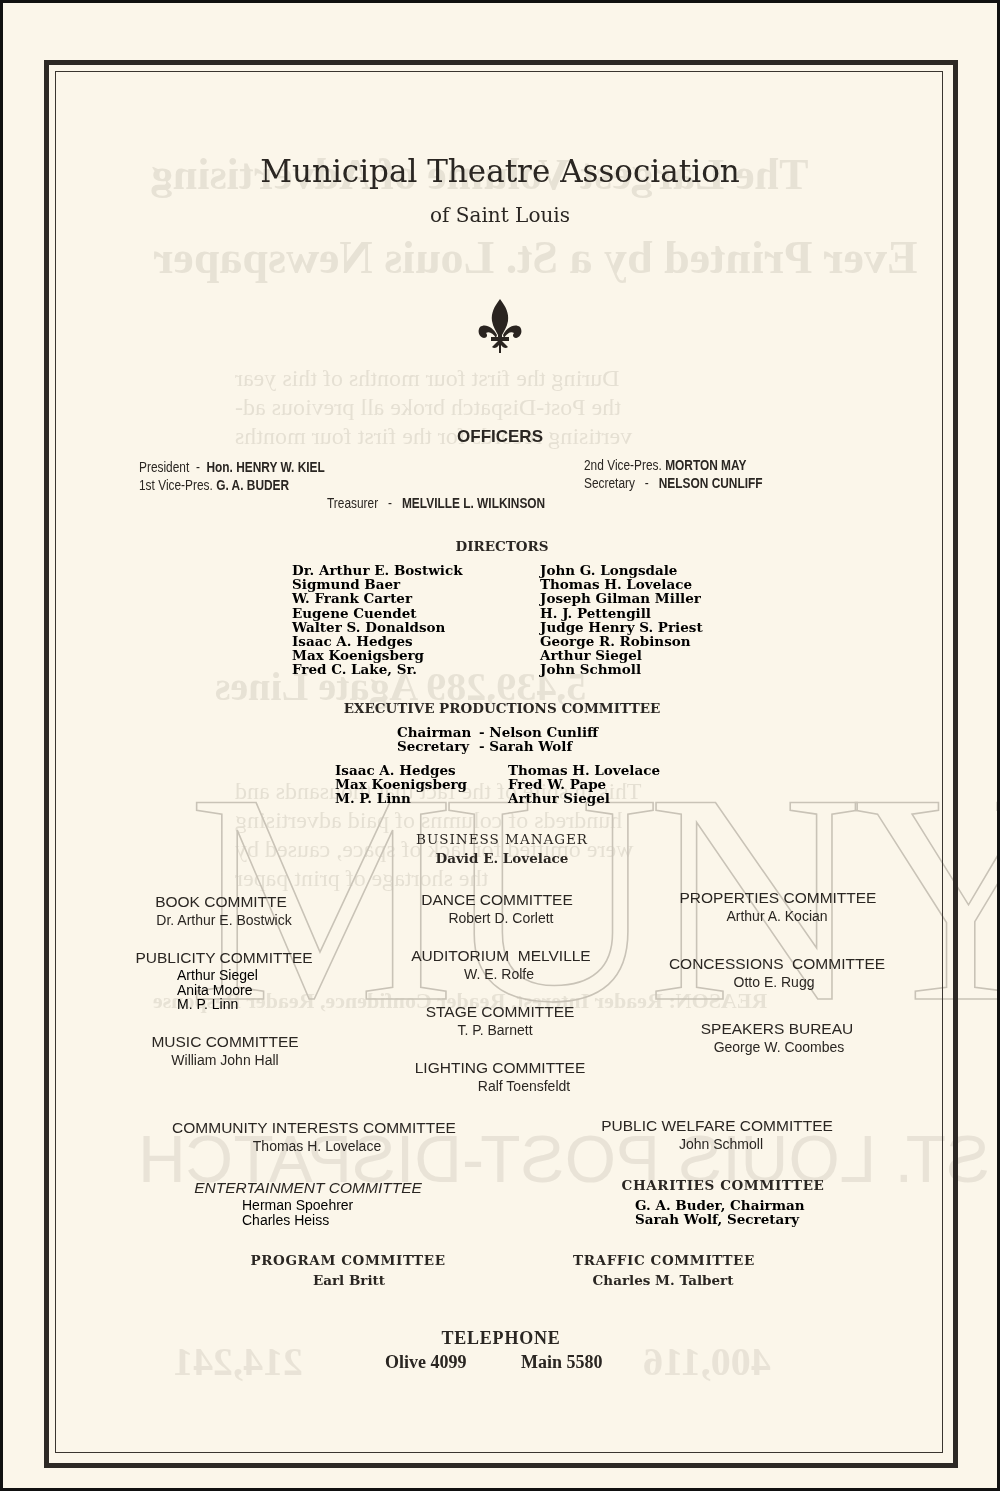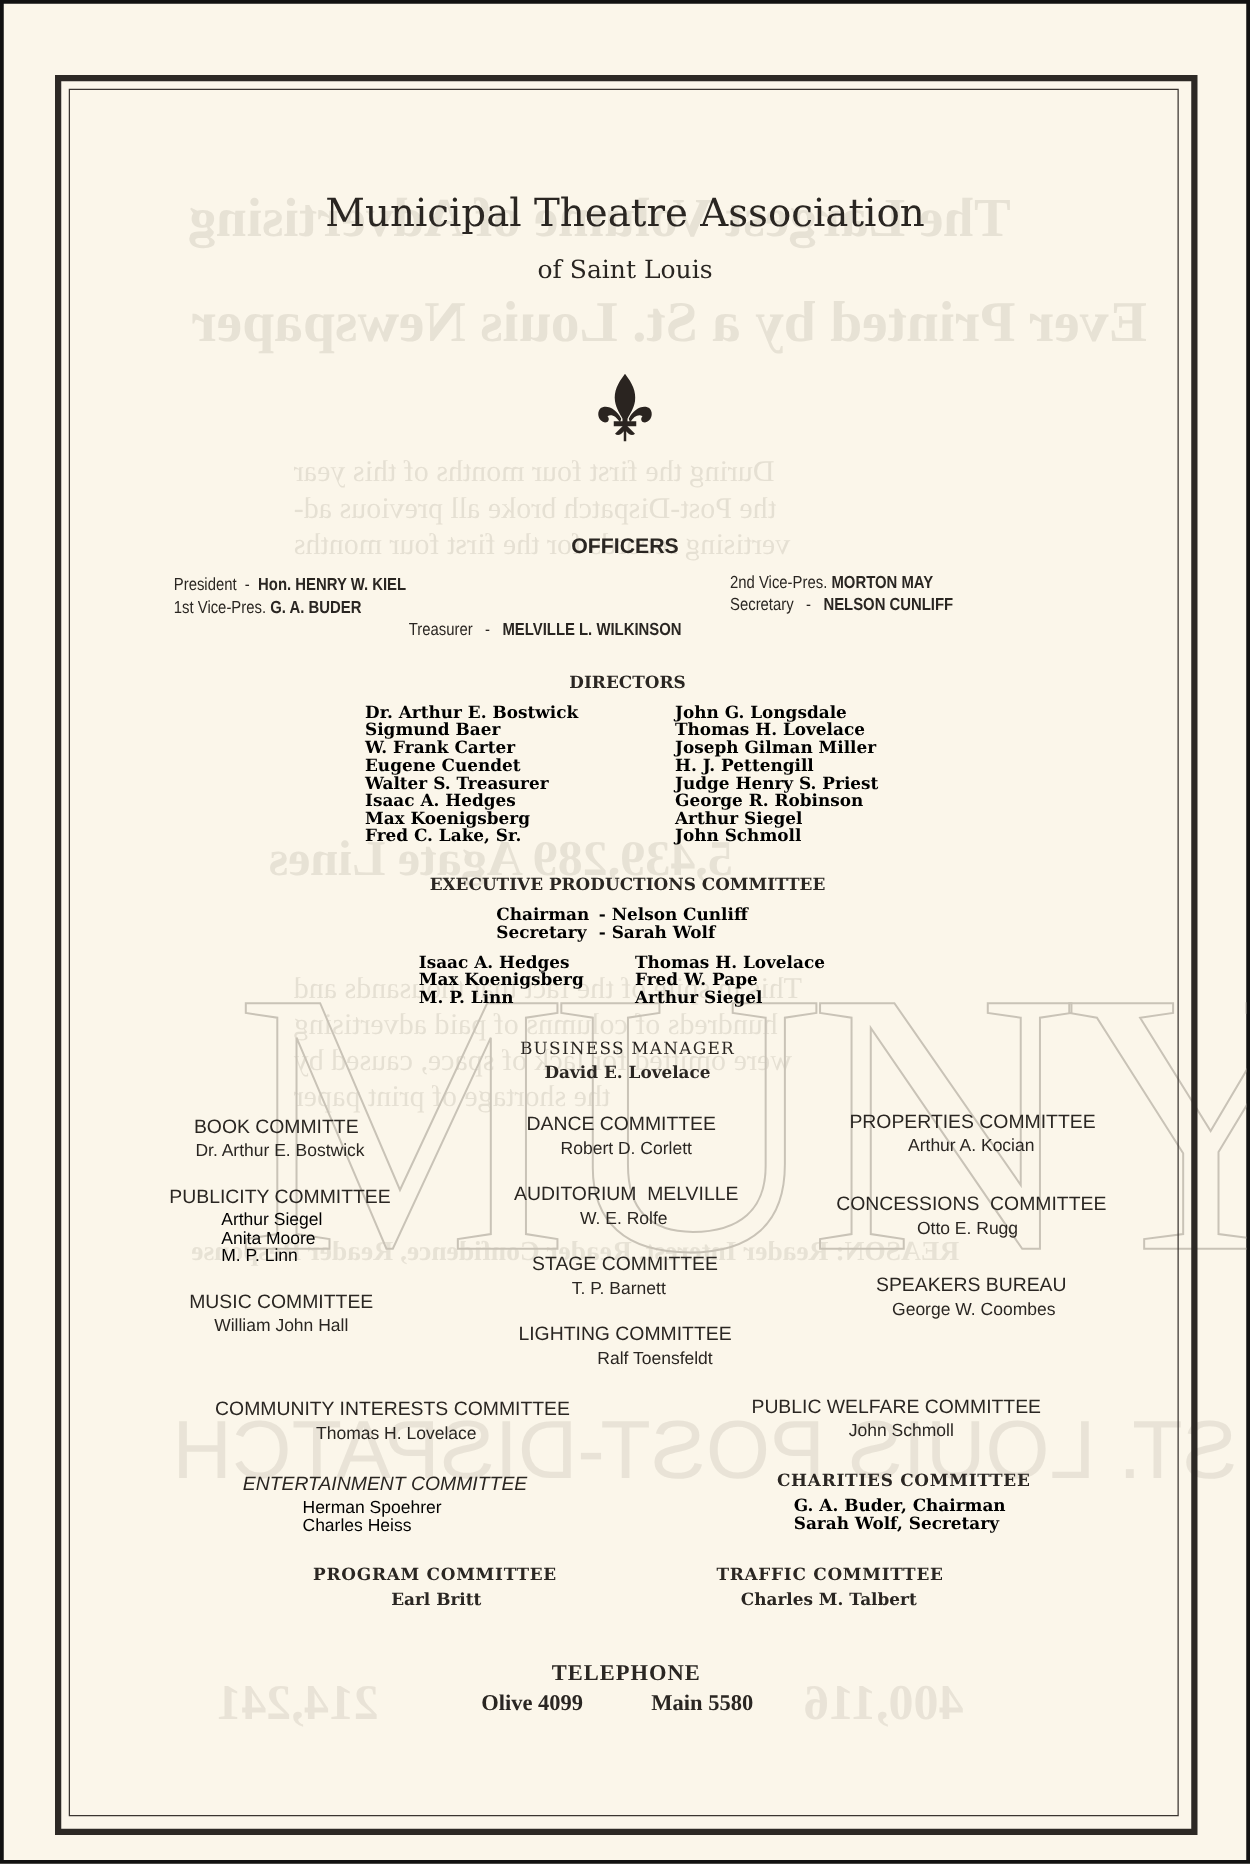--- a/index.html
+++ b/index.html
@@ -94,21 +94,21 @@
     &nbsp;&nbsp;<span>-</span>&nbsp;&nbsp;
     <b>MELVILLE L. WILKINSON</b>
   </div>
 
   <div class="t c" style="left:499px;top:535px;font-family:'DejaVu Serif',serif;font-weight:bold;font-size:13.5px;">DIRECTORS</div>
   <div class="block body" style="left:289px;top:560px;">
     <div>Dr. Arthur E. Bostwick</div>
     <div>Sigmund Baer</div>
     <div>W. Frank Carter</div>
     <div>Eugene Cuendet</div>
-    <div>Walter S. Treasurer</div>
+    <div>Walter S. Donaldson</div>
     <div>Isaac A. Hedges</div>
     <div>Max Koenigsberg</div>
     <div>Fred C. Lake, Sr.</div>
   </div>
   <div class="block body" style="left:537px;top:560px;">
     <div>John G. Longsdale</div>
     <div>Thomas H. Lovelace</div>
     <div>Joseph Gilman Miller</div>
     <div>H. J. Pettengill</div>
     <div>Judge Henry S. Priest</div>

